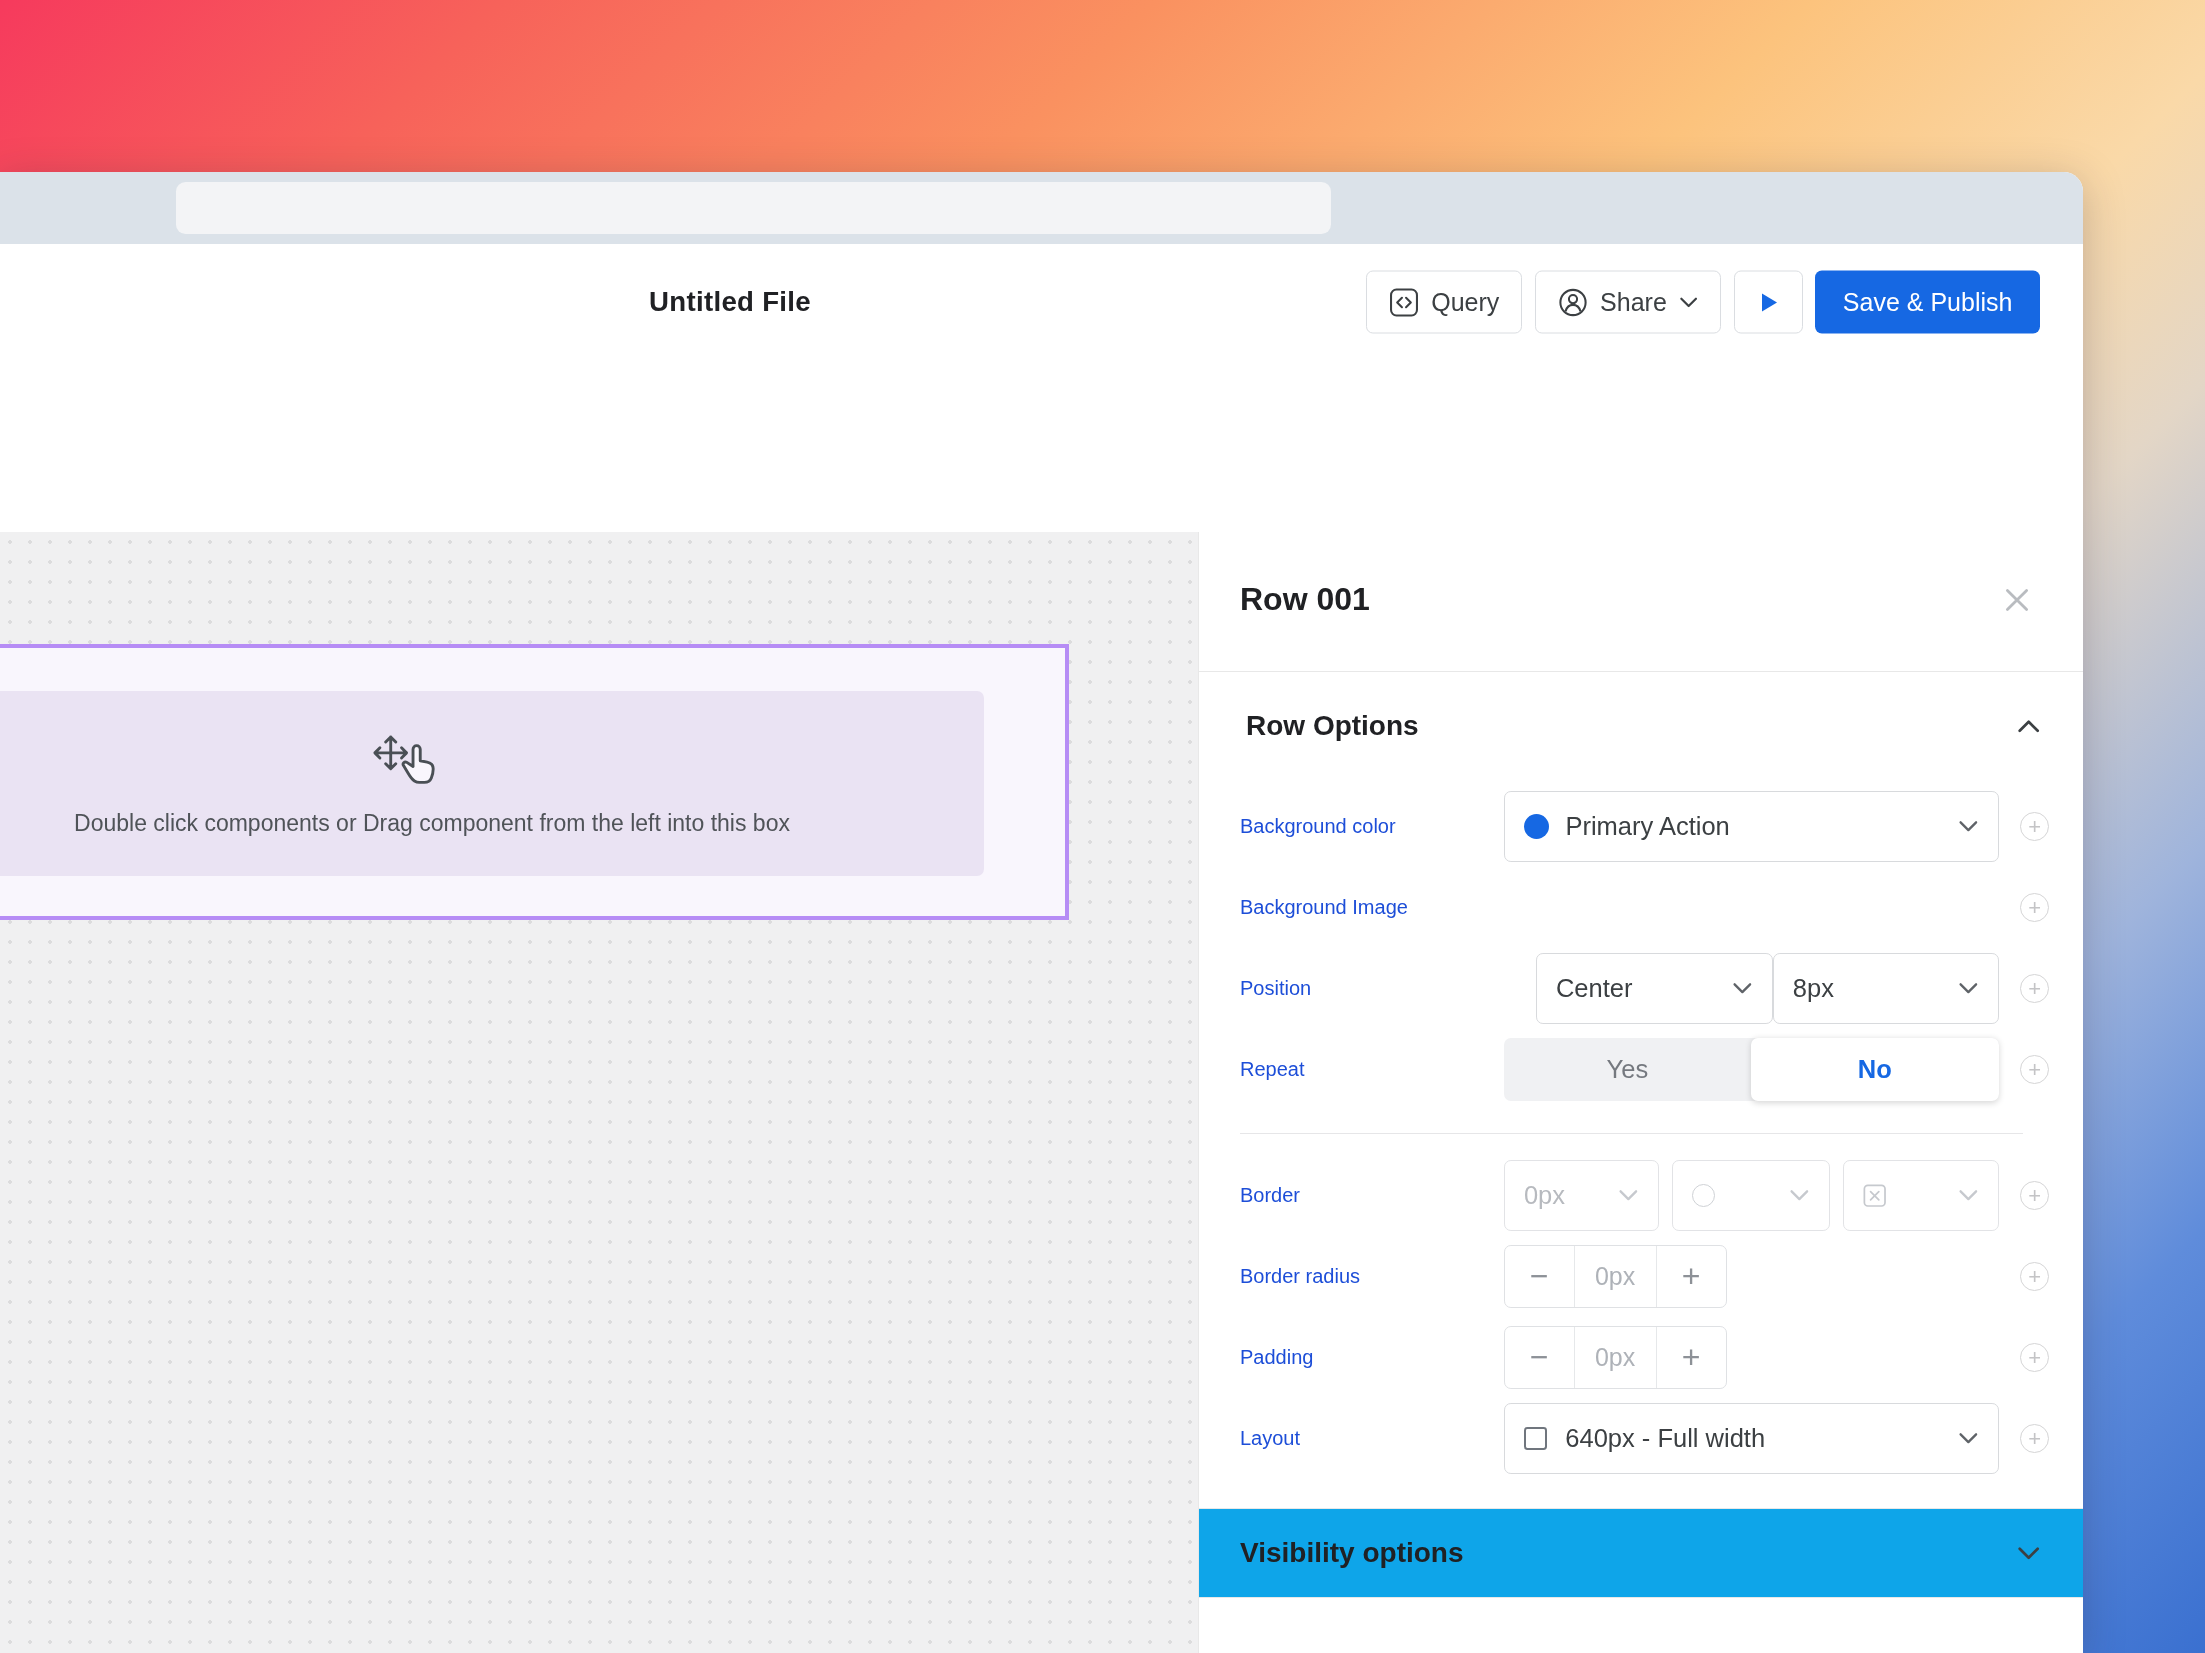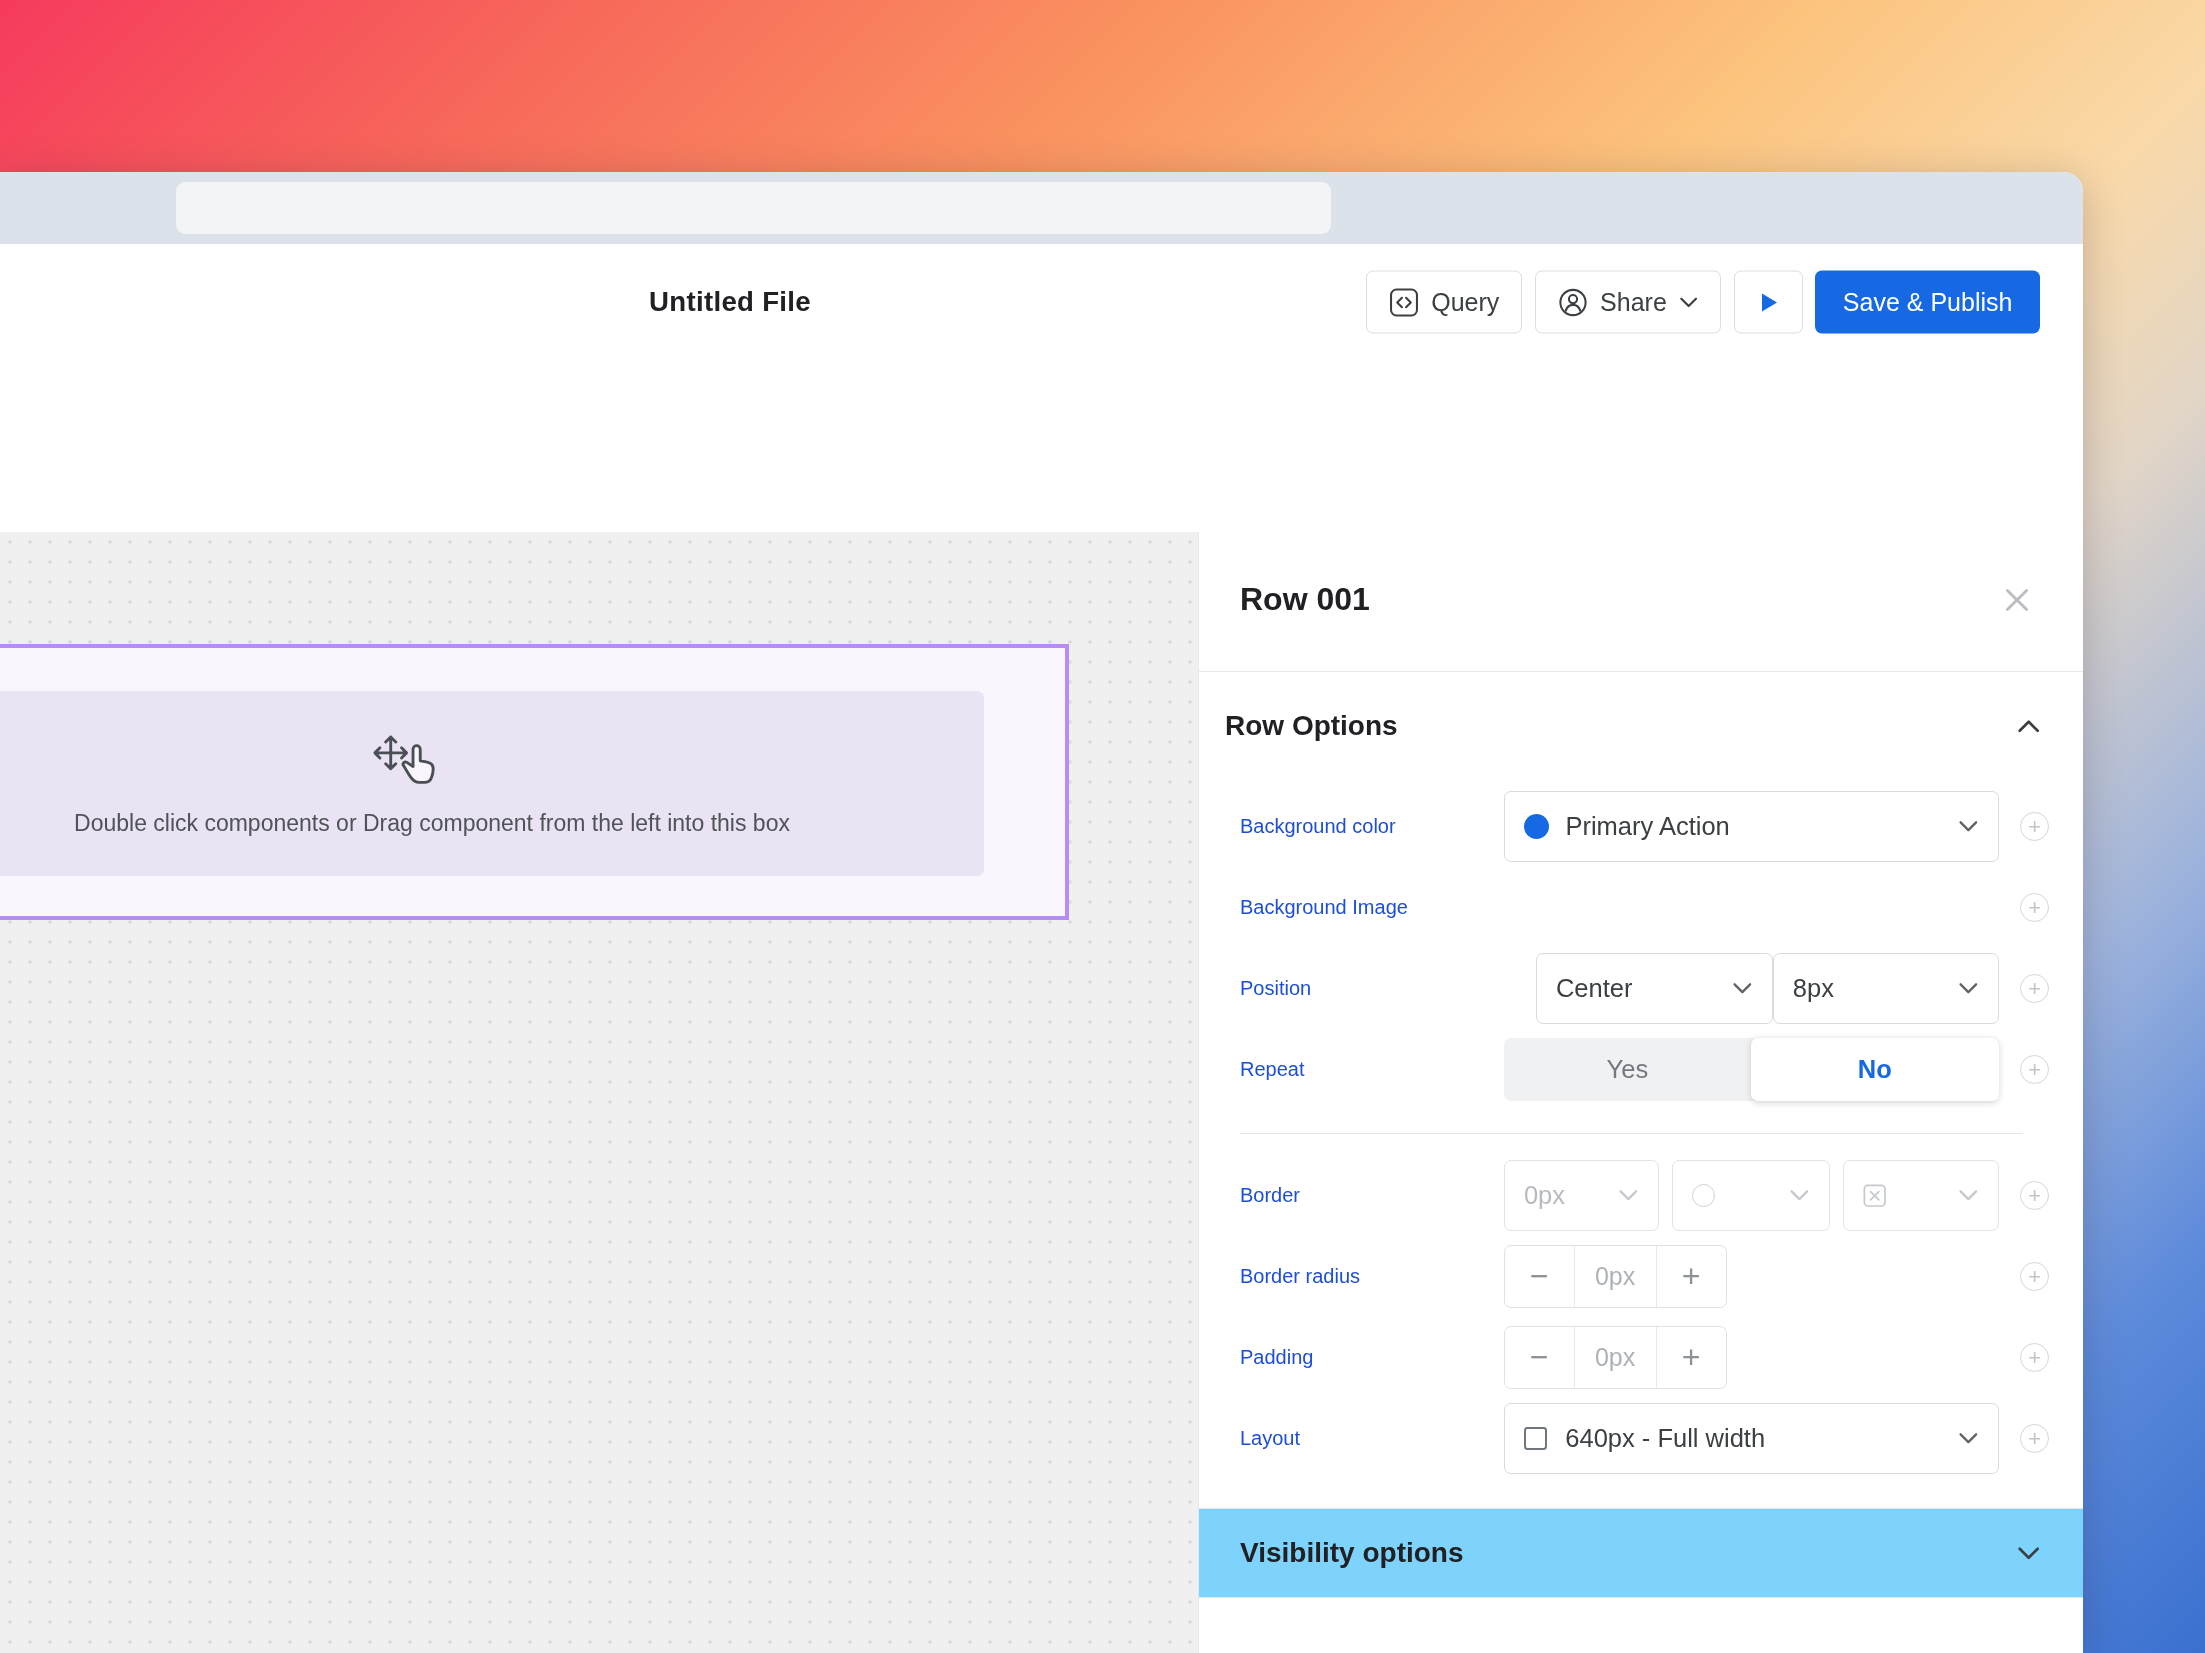--- a/index.html
+++ b/index.html
@@ -50,21 +50,21 @@
   .dz-text{font-size:23px;color:#4f5358;margin-left:48px;}
   
   .panel{flex:1;background:#fff;border-left:0.7px solid #e8e8e8;box-sizing:border-box;overflow:hidden;}
   .p-title-row{
     height:140px;border-bottom:0.7px solid #e8e8e8;box-sizing:border-box;
     display:flex;align-items:center;justify-content:space-between;padding:0 50px 4px 41px;
   }
   .p-title{font-size:32px;font-weight:700;color:#202124;}
   .p-sec-head{
     margin-top:25px;height:58px;display:flex;align-items:center;justify-content:space-between;
-    padding:0 43px 0 26px;cursor:pointer;
+    padding:0 43px 0 47px;cursor:pointer;
   }
   .p-sec-title{font-size:28px;font-weight:700;color:#202124;}
   .fields{margin-top:40px;padding:0 12.4px 0 41px;}
   .frow{display:flex;align-items:center;height:63px;margin-bottom:18px;}
   .fields .frow:last-child{margin-bottom:0;}
   .flabel{flex:1;font-size:20px;color:#1d4ed8;}
   .fctl{width:495px;display:flex;align-items:center;box-sizing:border-box;}
   .fplus{width:72px;display:flex;justify-content:center;}
   .plus{
     width:29px;height:29px;border:1.4px solid #d5d5d6;border-radius:50%;box-sizing:border-box;
@@ -96,21 +96,21 @@
   
   .stepper{width:223px;height:63px;border:1.4px solid #dfe1e4;border-radius:6.9px;box-sizing:border-box;display:flex;background:#fff;}
   .st-btn{width:69px;display:flex;align-items:center;justify-content:center;font-size:32px;color:#8d9197;cursor:pointer;}
   .st-val{flex:1;display:flex;align-items:center;justify-content:center;font-size:25px;color:#aeb2b8;
           border-left:1.4px solid #e6e8ea;border-right:1.4px solid #e6e8ea;}
   
   .circle-glyph{width:23.4px;height:23.4px;border:1.7px solid #cfd2d6;border-radius:50%;box-sizing:border-box;}
   .checkbox-glyph{width:23.4px;height:23.4px;border:2.1px solid #70767e;border-radius:3.4px;box-sizing:border-box;margin-right:18px;flex:none;}
   
   .vis-band{
-    margin-top:38px;height:90px;background:#7dd3fc;border-top:0.7px solid #e8e8e8;border-bottom:0.7px solid #e8e8e8;
+    margin-top:38px;height:90px;background:#0ea5e9;border-top:0.7px solid #e8e8e8;border-bottom:0.7px solid #e8e8e8;
     display:flex;align-items:center;justify-content:space-between;padding:0 43px 0 41px;box-sizing:border-box;cursor:pointer;
   }
 </style>
 </head>
 <body>
 
 <div class="window">
 
   <div class="chrome">
     <div class="addressbar"></div>

